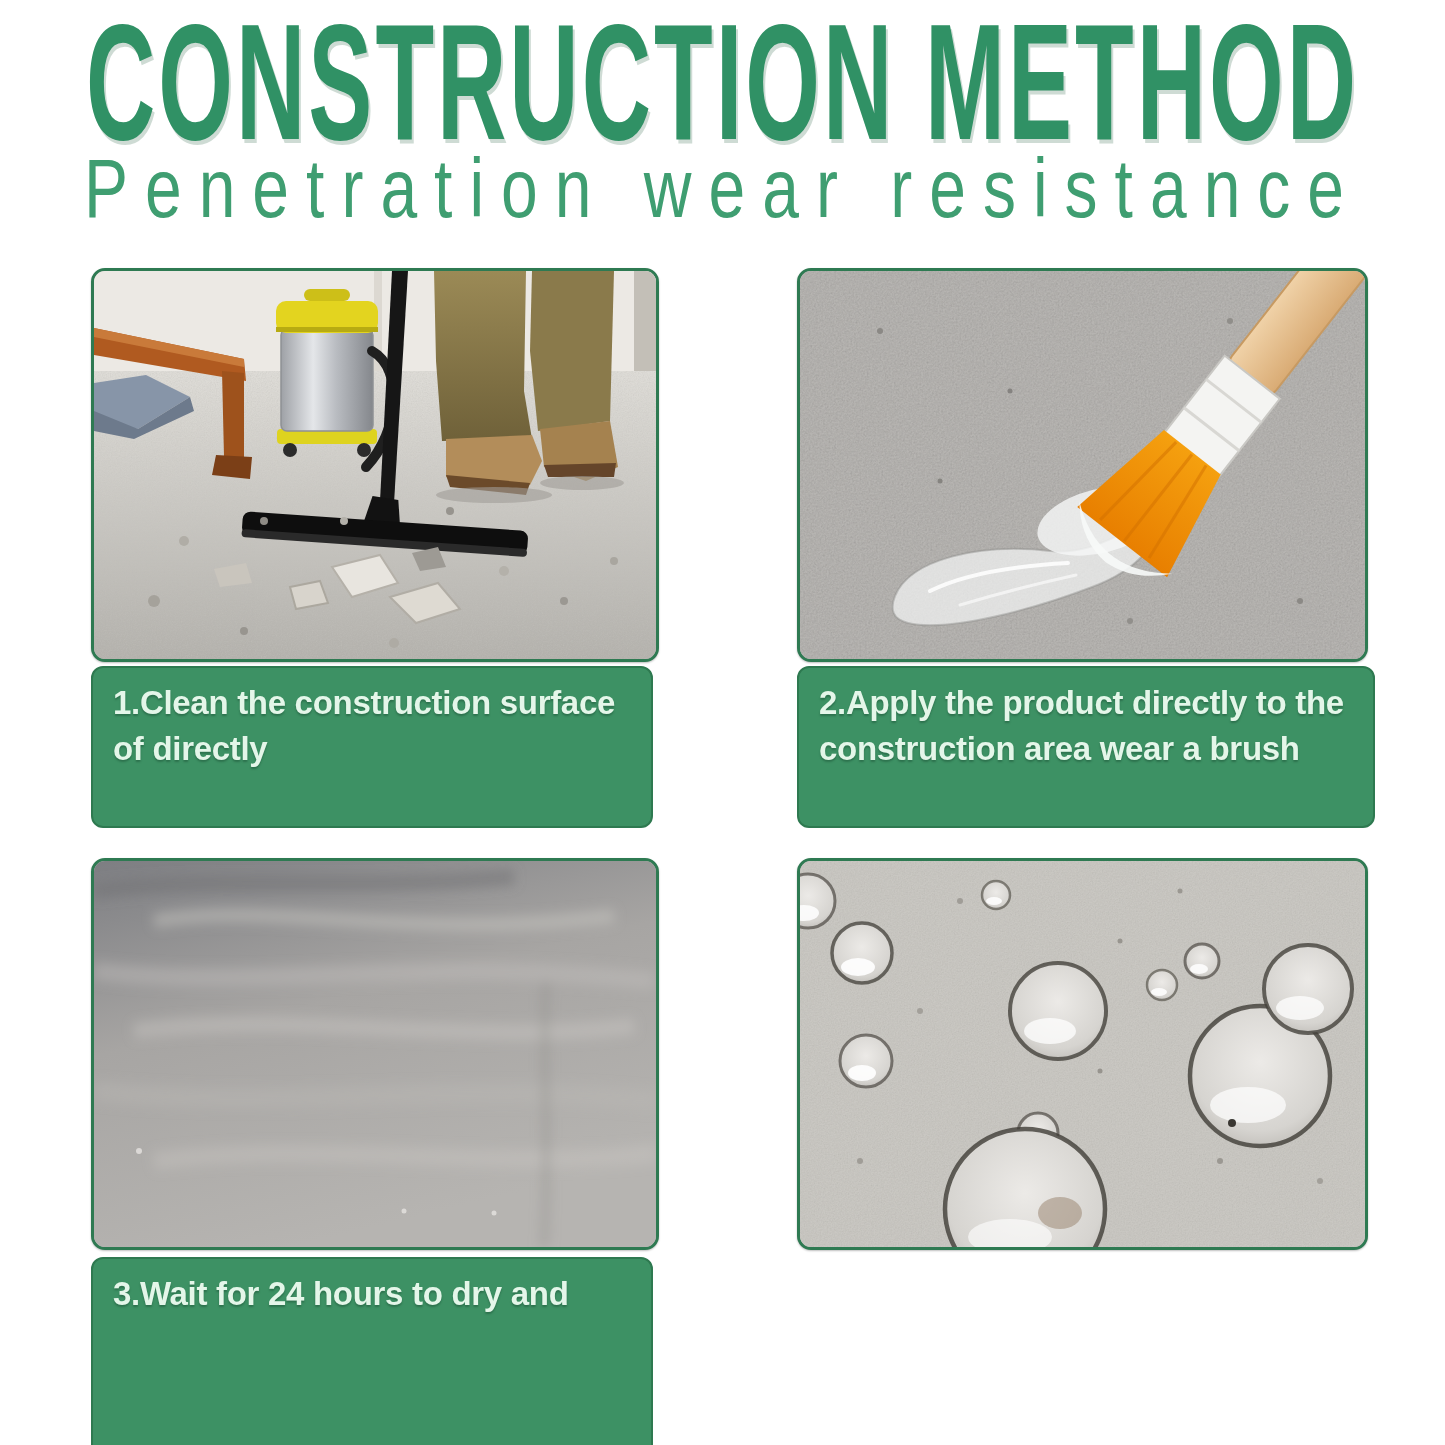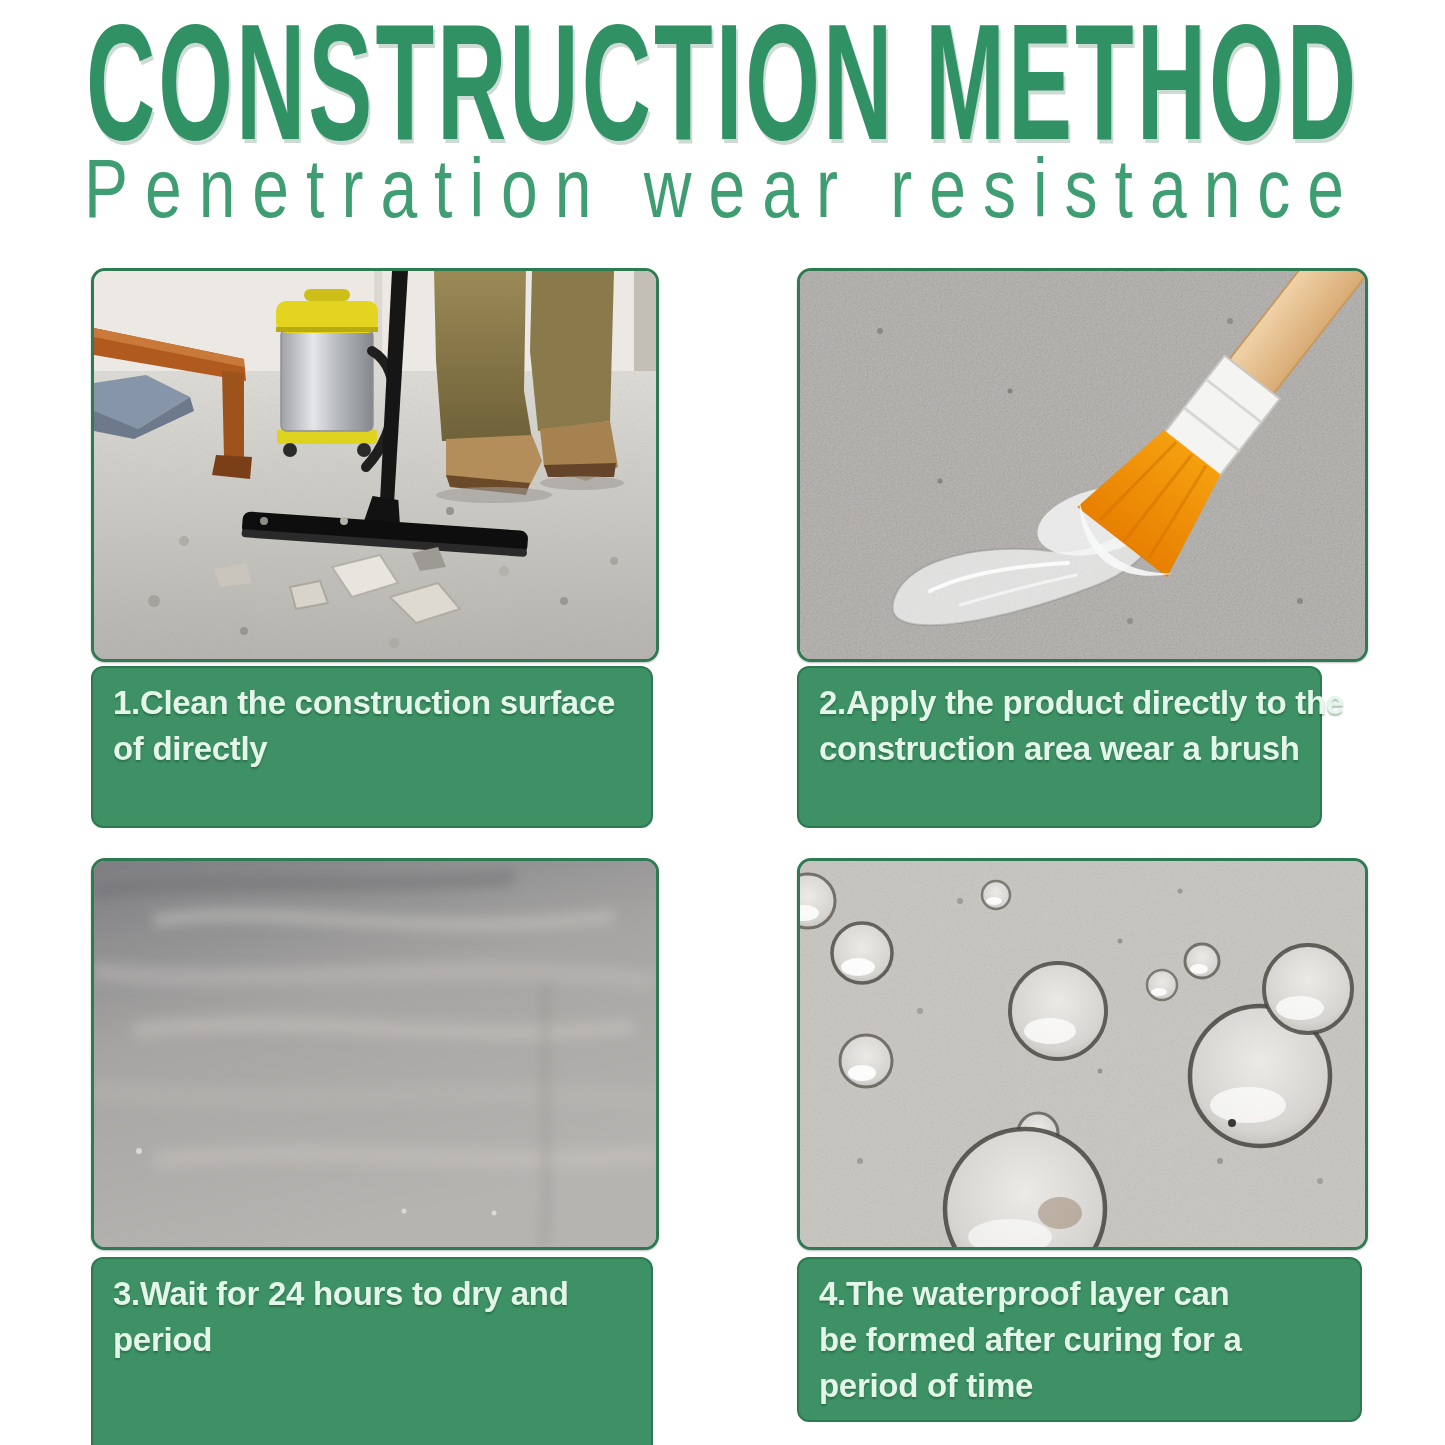--- a/index.html
+++ b/index.html
@@ -47,21 +47,21 @@
     border-radius:12px;
     box-sizing:border-box;
     padding:12px 23px 0 20px;
     color:var(--caption-text,#e4f6e9);
     font-size:33px;font-weight:700;line-height:46px;
     letter-spacing:-0.3px;
     text-shadow:0 2px 2px rgba(15,55,35,.35);
   }
   .caption .cl{display:block;white-space:nowrap;}
   .pos-cap-1{left:91px;top:666px;width:562px;height:162px;}
-  .pos-cap-2{left:797px;top:666px;width:525px;height:162px;}
+  .pos-cap-2{left:797px;top:666px;width:578px;height:162px;}
   .pos-cap-3{left:91px;top:1257px;width:562px;height:212px;}
   .pos-cap-4{left:797px;top:1257px;width:565px;height:165px;}
 </style>
 </head>
 <body>
 
 <div class="canvas">
 
   <div class="title">CONSTRUCTION METHOD</div>
   <div class="subtitle">Penetration wear resistance</div>
@@ -310,22 +310,16 @@
             <circle cx="225" cy="348" r="80" fill="url(#dropFill)" stroke="#403d37" stroke-width="4.5" stroke-opacity="0.8"></circle>
             <ellipse cx="210" cy="376" rx="42" ry="18" fill="#ffffff" opacity="0.6"></ellipse>
             <ellipse cx="260" cy="352" rx="22" ry="16" fill="#9c8874" opacity="0.55"></ellipse>
           </g>
       </g>
     </svg>
   </figure>
 
   <div class="caption pos-cap-3">
     <span class="cl">3.Wait for 24 hours to dry and</span>
-    <span class="cl">period</span>
   </div>
 
-  <div class="caption pos-cap-4">
-    <span class="cl">4.The waterproof layer can</span>
-    <span class="cl">be formed after curing for a</span>
-    <span class="cl">period of time</span>
-  </div>
 
 </div>
 
 </body></html>

